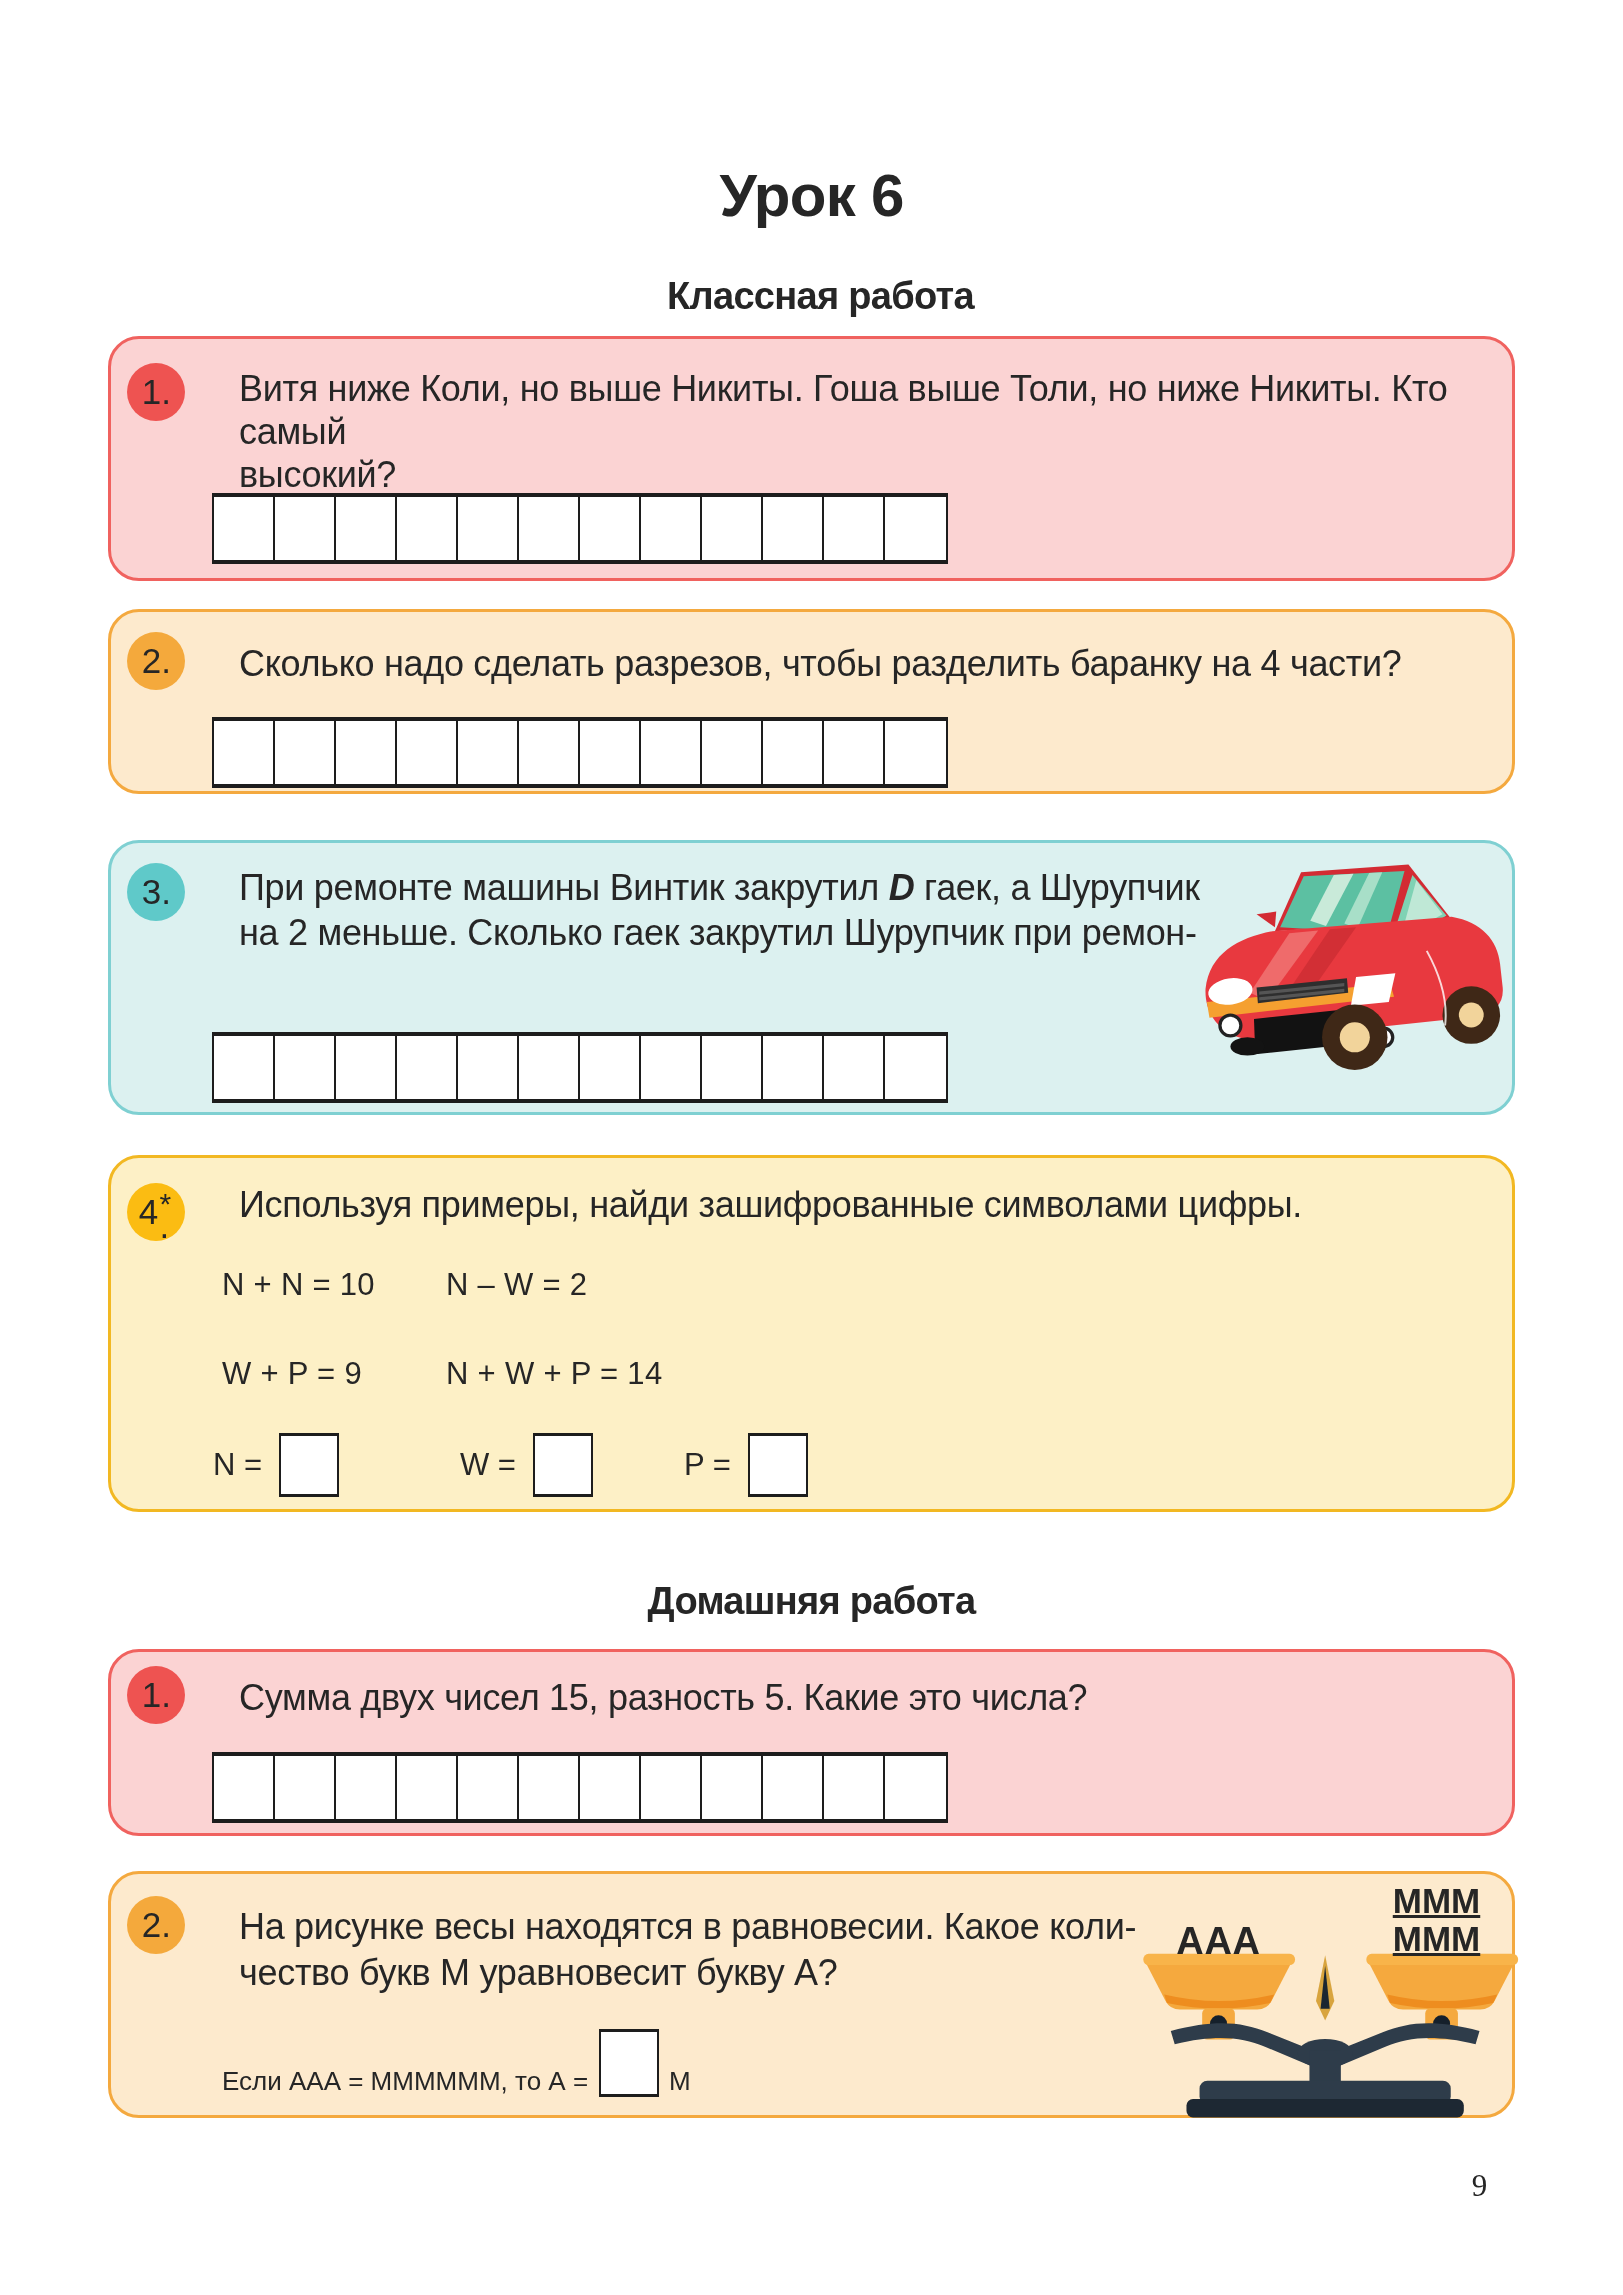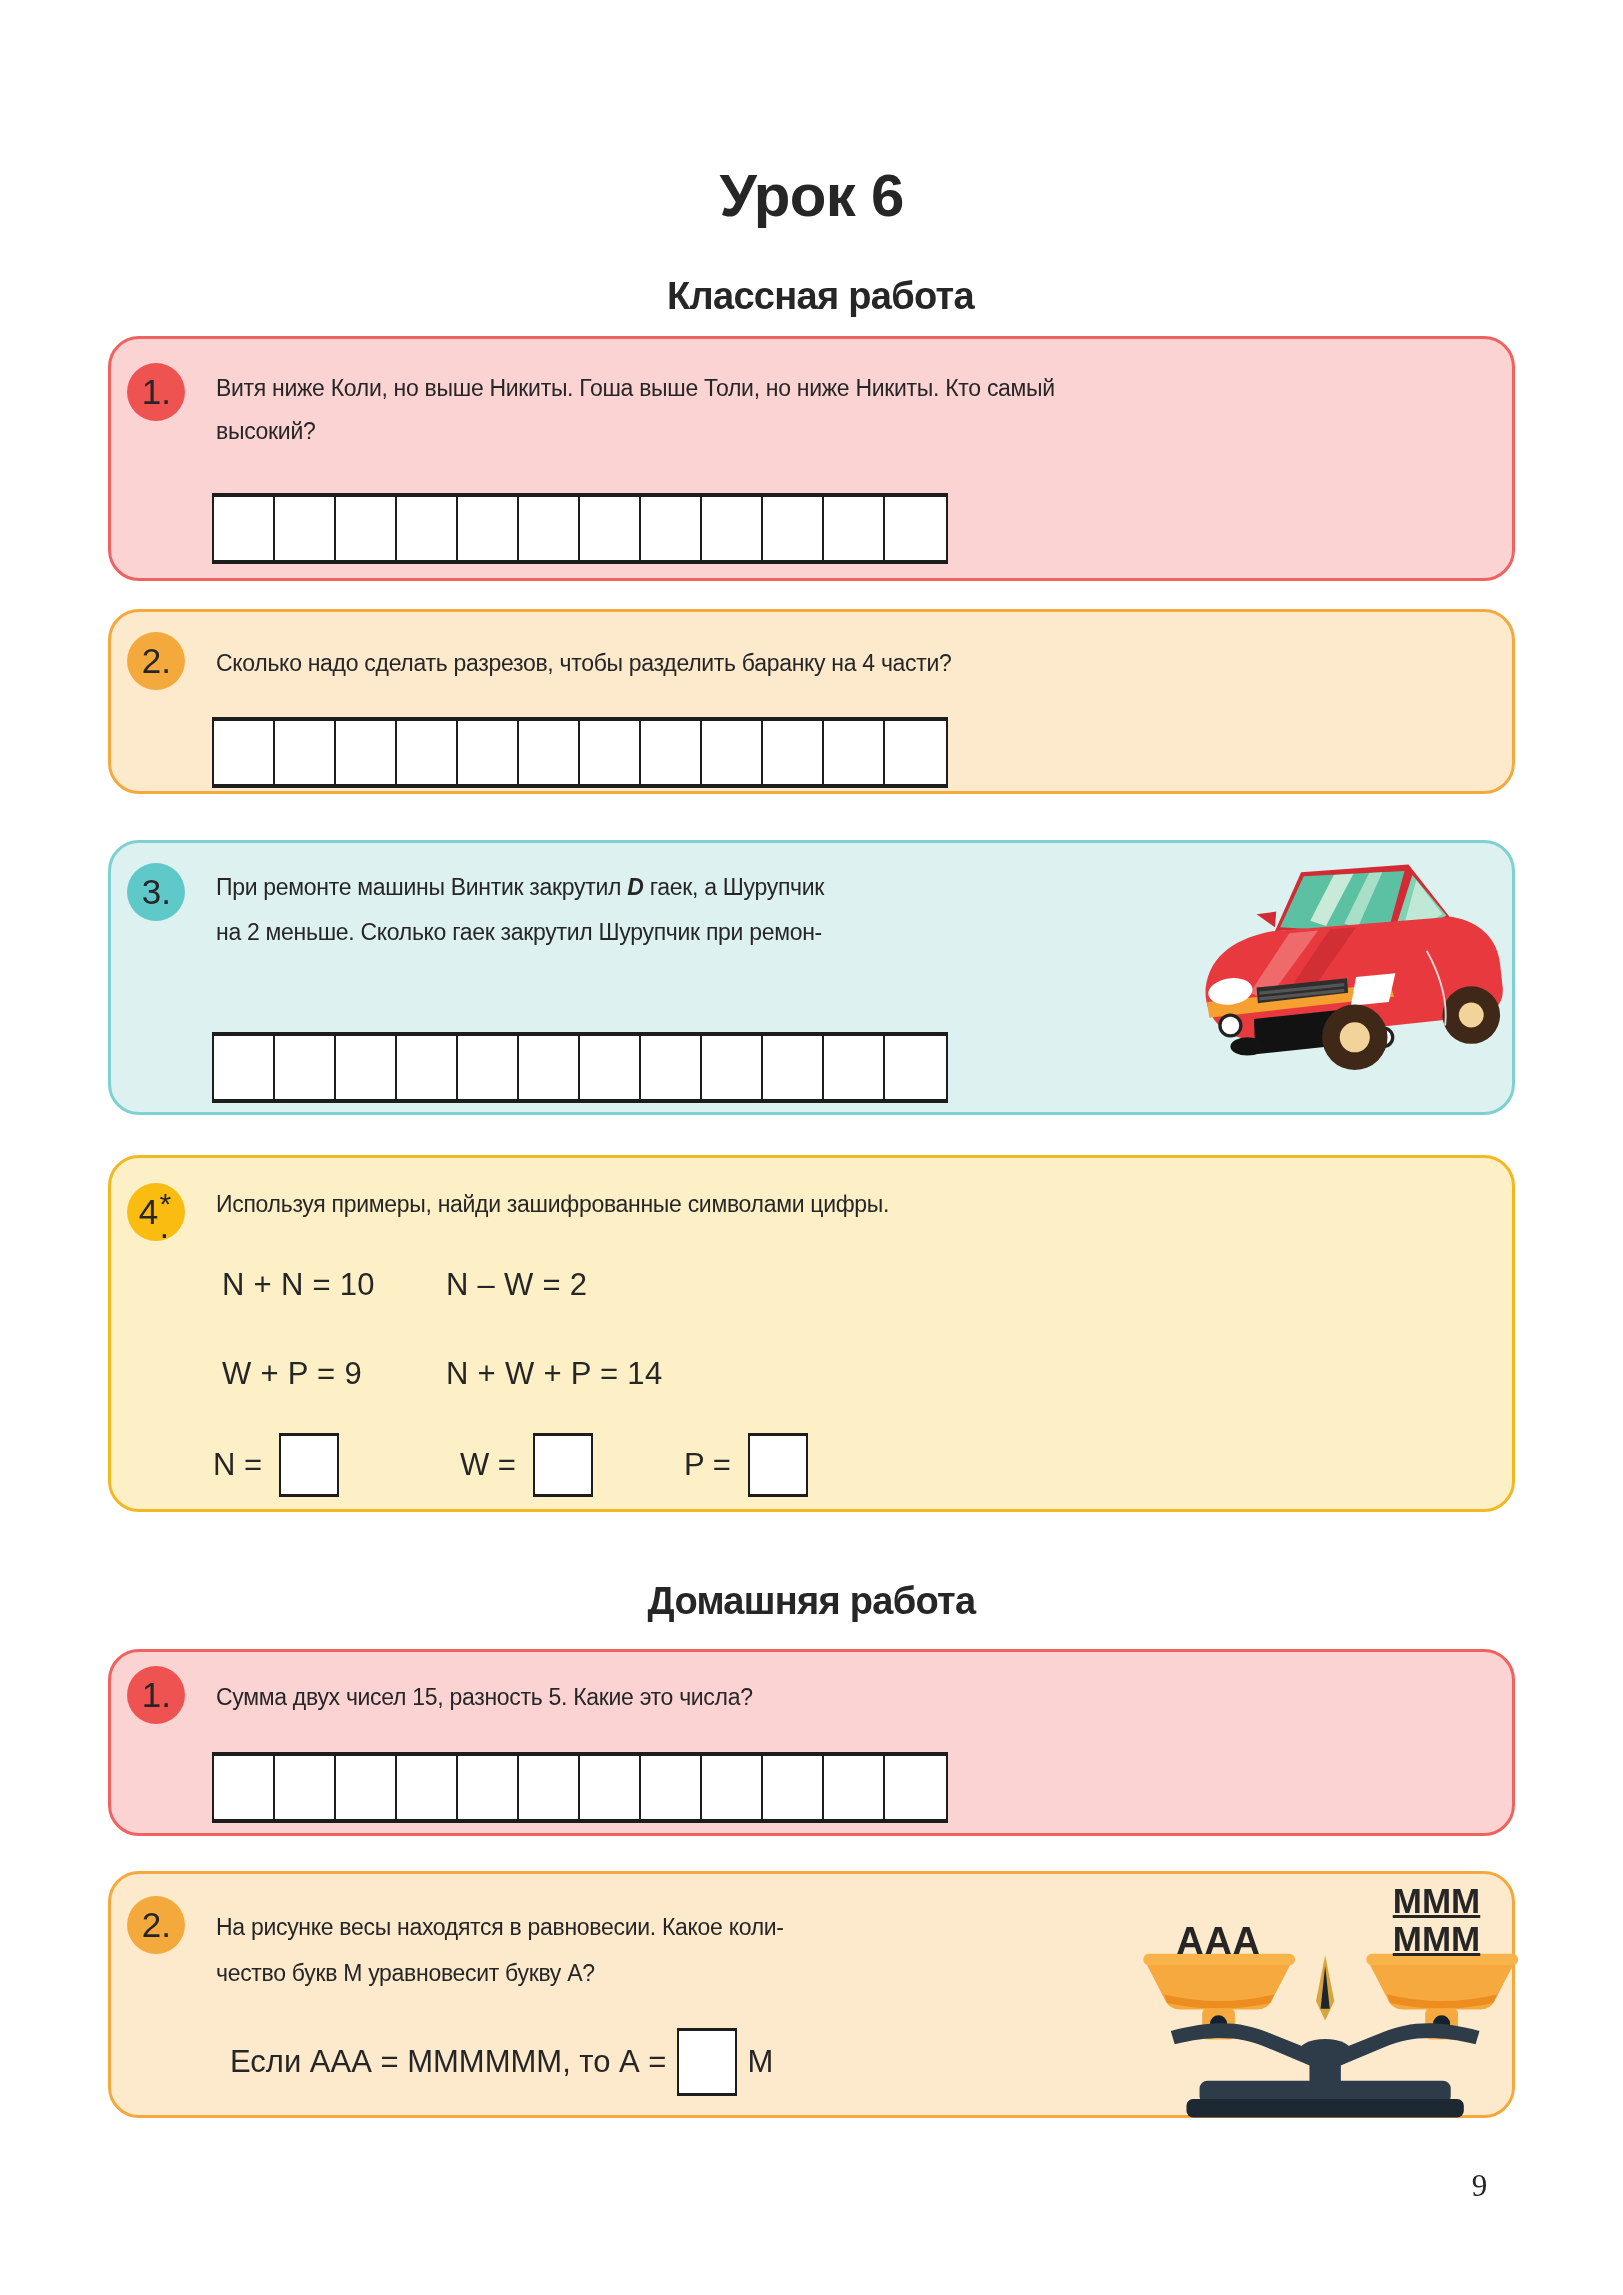--- a/index.html
+++ b/index.html
@@ -27,21 +27,21 @@
     position:absolute;left:16.4px;width:58px;height:58px;border-radius:50%;
     background:var(--badge,#999);display:flex;align-items:center;justify-content:center;
     font-size:35px;color:#262626;
   }
   #card-c1 .badge{top:23.6px;} #card-c2 .badge{top:19.6px;} #card-c3 .badge{top:19.6px;}
   #card-c4 .badge{top:25px;} #card-h1 .badge{top:14.4px;} #card-h2 .badge{top:22px;}
   .badge-sup{display:inline-block;position:relative;width:15.7px;height:41px;}
   .badge-sup .star{position:absolute;top:-2.6px;left:1.3px;font-size:30px;line-height:30px;}
   .badge-sup .dot{position:absolute;bottom:-2.6px;left:1.3px;font-size:35px;line-height:19.6px;}
 
-  .task-text{position:absolute;left:105px;font-size:23px;line-height:43px;letter-spacing:-0.3px;}
+  .task-text{position:absolute;left:128px;font-size:36px;line-height:43px;letter-spacing:-0.3px;}
   #card-c1 .task-text{top:27.5px;width:1283px;}
   #card-c2 .task-text{top:30px;width:1283px;}
   #card-c3 .task-text{top:22px;width:982px;line-height:45px;}
   #card-c4 .task-text{top:25px;width:1283px;}
   #card-h1 .task-text{top:23.6px;width:1283px;}
   #card-h2 .task-text{top:30px;width:982px;line-height:46px;}
   .sym{font-weight:700;font-style:italic;}
 
   .agrid{
     position:absolute;left:101px;display:flex;background:#ffffff;
@@ -55,21 +55,21 @@
   .eq-row{position:absolute;font-size:31px;letter-spacing:0.3px;}
   .eq-r1{top:109px;} .eq-r2{top:198px;}
   .eq-col1{left:111px;} .eq-col2{left:335px;}
 
   .ans-group{position:absolute;top:275px;display:flex;align-items:center;gap:17px;font-size:31px;height:64px;}
   .ans-g1{left:102px;} .ans-g2{left:349px;} .ans-g3{left:573px;}
   .abox{
     width:56px;height:58px;background:#ffffff;display:inline-block;
     border:2px solid #1d1d1d;border-top-width:3.9px;border-bottom-width:3.9px;box-sizing:content-box;
   }
-  .if-row{position:absolute;left:119px;top:152px;display:flex;align-items:center;gap:10.5px;font-size:31px;height:71px;}
+  .if-row{position:absolute;left:111px;top:152px;display:flex;align-items:flex-end;gap:10.5px;font-size:26px;height:71px;}
   .if-row .abox{width:56px;height:62px;}
 
   .illu{position:absolute;}
   #car-illu{left:1080px;top:10.5px;width:321px;height:216px;}
   #scale-illu{left:1031px;top:5.2px;width:399px;height:240px;}
   #scale-illu svg{position:absolute;left:0;top:0;}
   .scale-label{position:absolute;font-weight:700;text-align:center;color:#262626;}
   #scale-label-a{left:0;top:41px;width:153px;font-size:38px;letter-spacing:0.7px;}
   #scale-label-m{left:216px;top:2.6px;width:157px;font-size:35px;line-height:38px;letter-spacing:0px;text-decoration:underline;}
 

